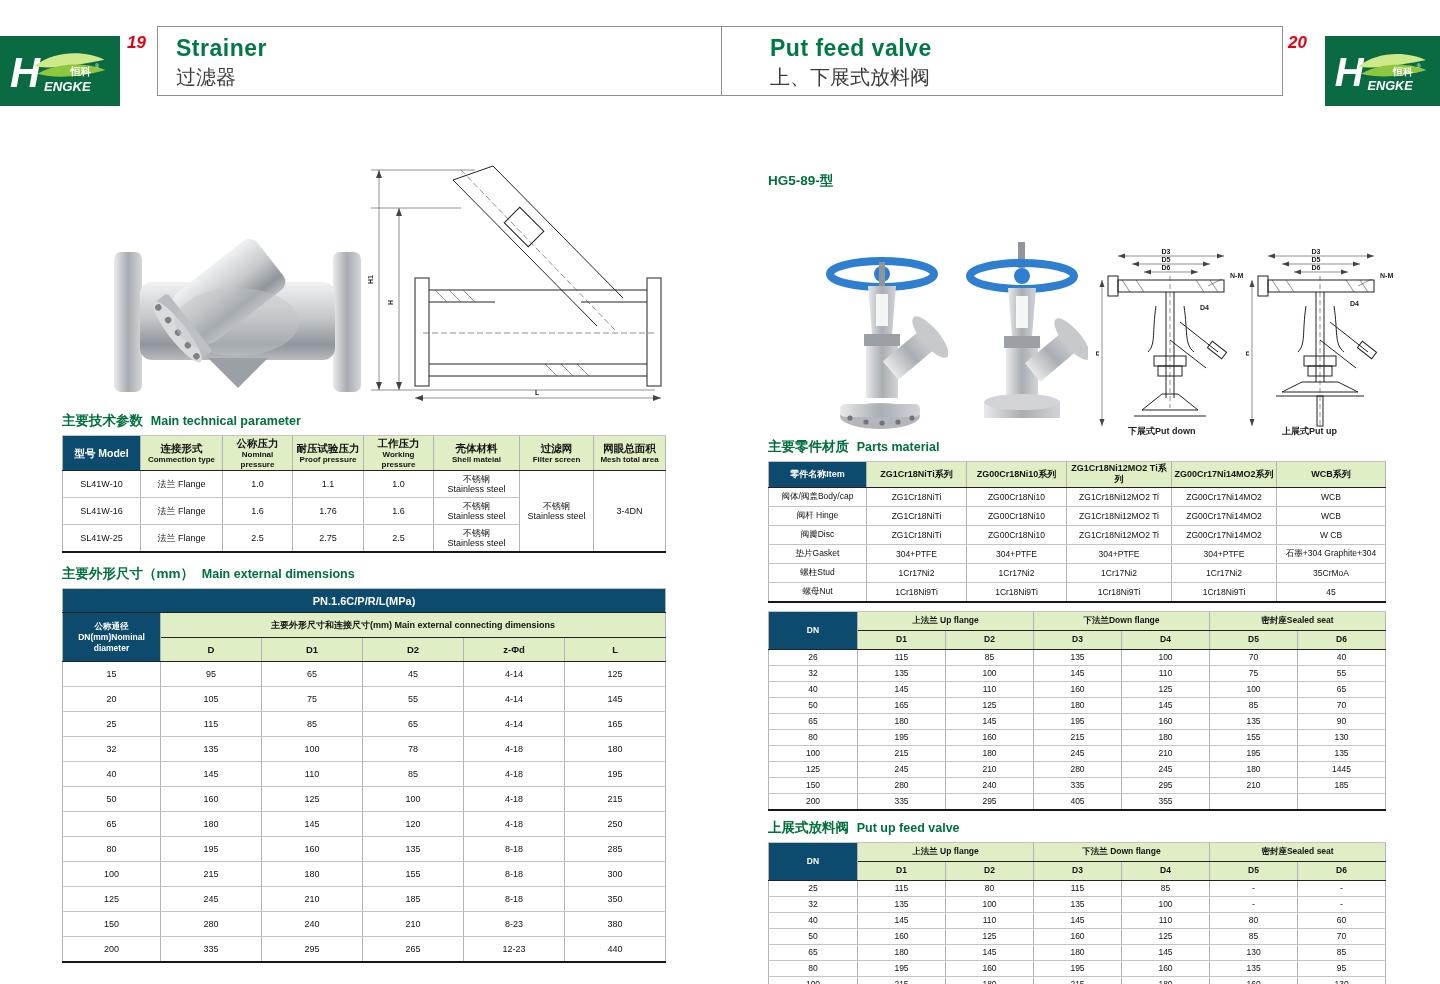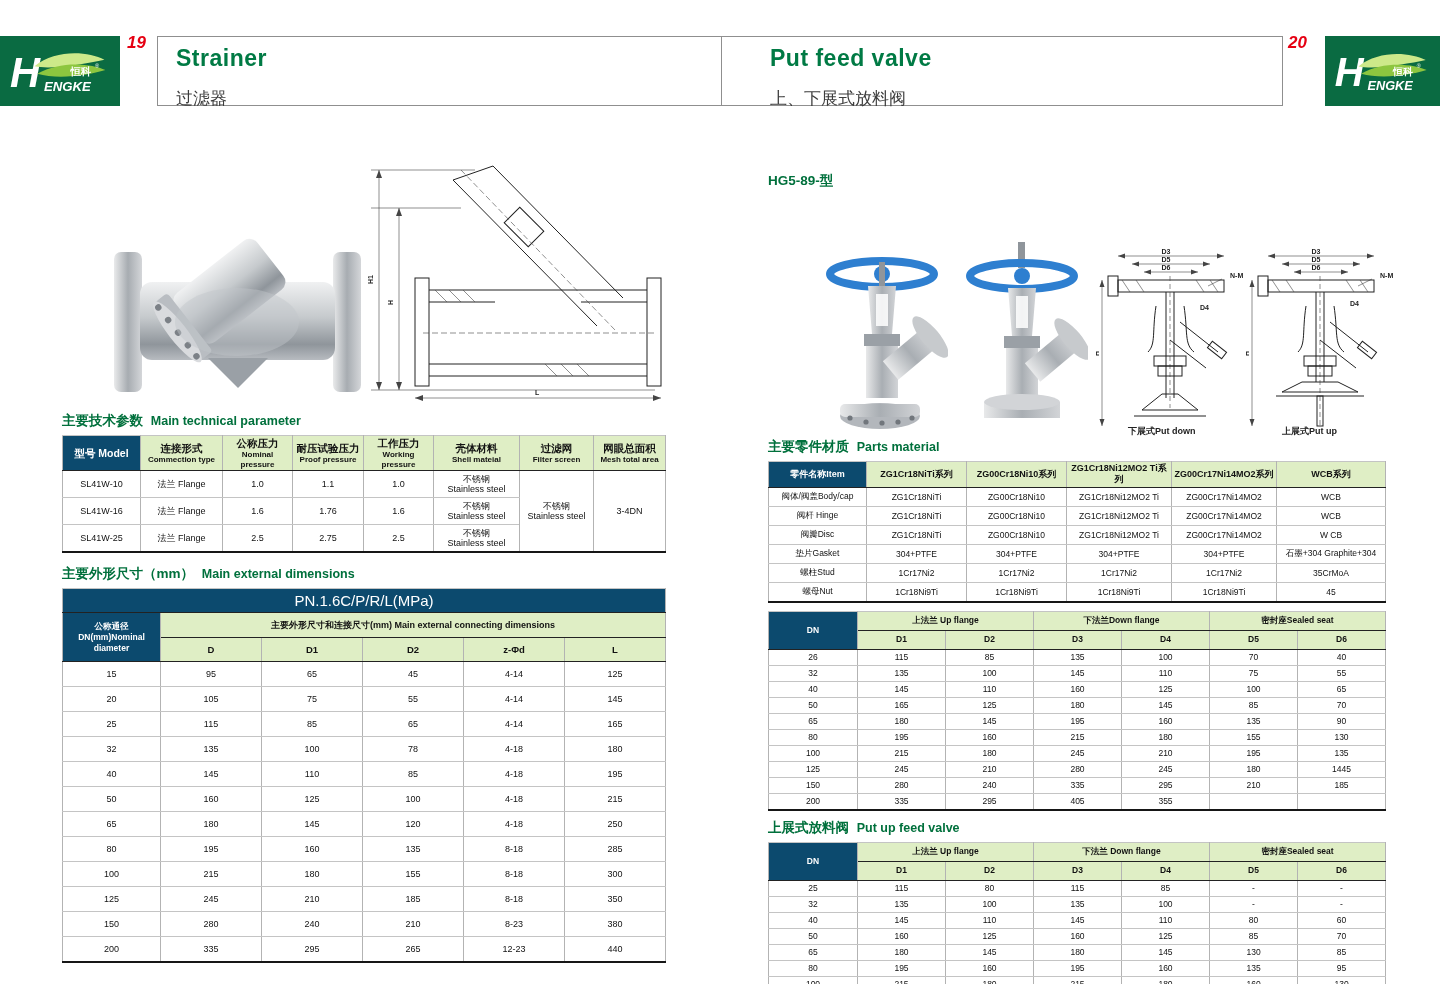--- a/index.html
+++ b/index.html
@@ -1,24 +1,24 @@
 <!DOCTYPE html>
 <html><head>
 <meta charset="utf-8">
 <style>
   html,body{margin:0;padding:0;background:#fff;}
   .page{position:relative;width:1440px;height:984px;background:#fff;overflow:hidden;
         font-family:"Liberation Sans","DejaVu Sans",sans-serif;color:#111;}
   
   .logo-box{position:absolute;top:36px;height:70px;background:#0a6b42;display:flex;align-items:center;justify-content:center;}
   .page-num{position:absolute;top:33px;font-size:17px;font-weight:bold;color:#e60012;font-style:italic;}
-  .head-box{position:absolute;top:36px;height:70px;border:1px solid #8f8f8f;box-sizing:border-box;background:#fff;}
+  .head-box{position:absolute;top:26px;height:70px;border:1px solid #8f8f8f;box-sizing:border-box;background:#fff;}
   .head-inner{padding:9px 0 0 18px;}
   .head-title{font-size:23px;font-weight:bold;color:#007a44;letter-spacing:.5px;line-height:1.05;}
-  .head-sub{font-size:17px;color:#3c3c3c;margin-top:17px;}
+  .head-sub{font-size:20px;color:#3c3c3c;margin-top:4px;}
   
   .col-left{position:absolute;left:62px;top:150px;width:603px;}
   .col-right{position:absolute;left:768px;top:128px;width:617px;}
   .fig-row{position:relative;}
   .fig{position:absolute;}
   
   .sec-title{color:#00703c;font-weight:bold;font-size:13.5px;margin:0 0 5px 0;}
   .sec-title .en{font-size:12.5px;margin-left:4px;}
   .model-code{color:#00703c;font-weight:bold;font-size:13.5px;margin-top:44px;}
   
@@ -29,21 +29,21 @@
         text-align:center;vertical-align:middle;padding:1px 2px;overflow:hidden;}
   thead th{border-bottom:1px solid #222;}
   th.dark{background:#0c4a6e;color:#fff;}
   th.lite{background:#dfeec5;color:#121212;}
   .hzh{display:block;font-size:10.5px;font-weight:bold;line-height:1.25;}
   .hen{display:block;font-size:8px;font-weight:bold;line-height:1.2;}
   .hen:empty{display:none;}
   
   .t-tech td{font-size:9px;height:24px;line-height:1.2;background:#fff;}
   .t-dims td{font-size:9px;height:22px;background:#fff;}
-  .t-dims th.pn{font-size:15px;font-weight:normal;height:21px;}
+  .t-dims th.pn{font-size:11px;font-weight:bold;height:21px;}
   .t-dims th.grp{font-size:9px;height:22px;}
   .t-dims th.colh{font-size:9.5px;height:21px;}
   .t-dims th.dnh{font-size:8.5px;line-height:1.3;}
   
   .t-parts th{height:20px;} .t-parts .hzh{font-size:9px;}
   .t-parts td{font-size:8.5px;height:16px;background:#fff;}
   .t-flange th{height:16px;} .t-flange .hzh{font-size:8.5px;}
   .t-flange td{font-size:8.5px;height:13px;background:#fff;}
   .gap8{height:8px;} .gap12{height:12px;}
   

